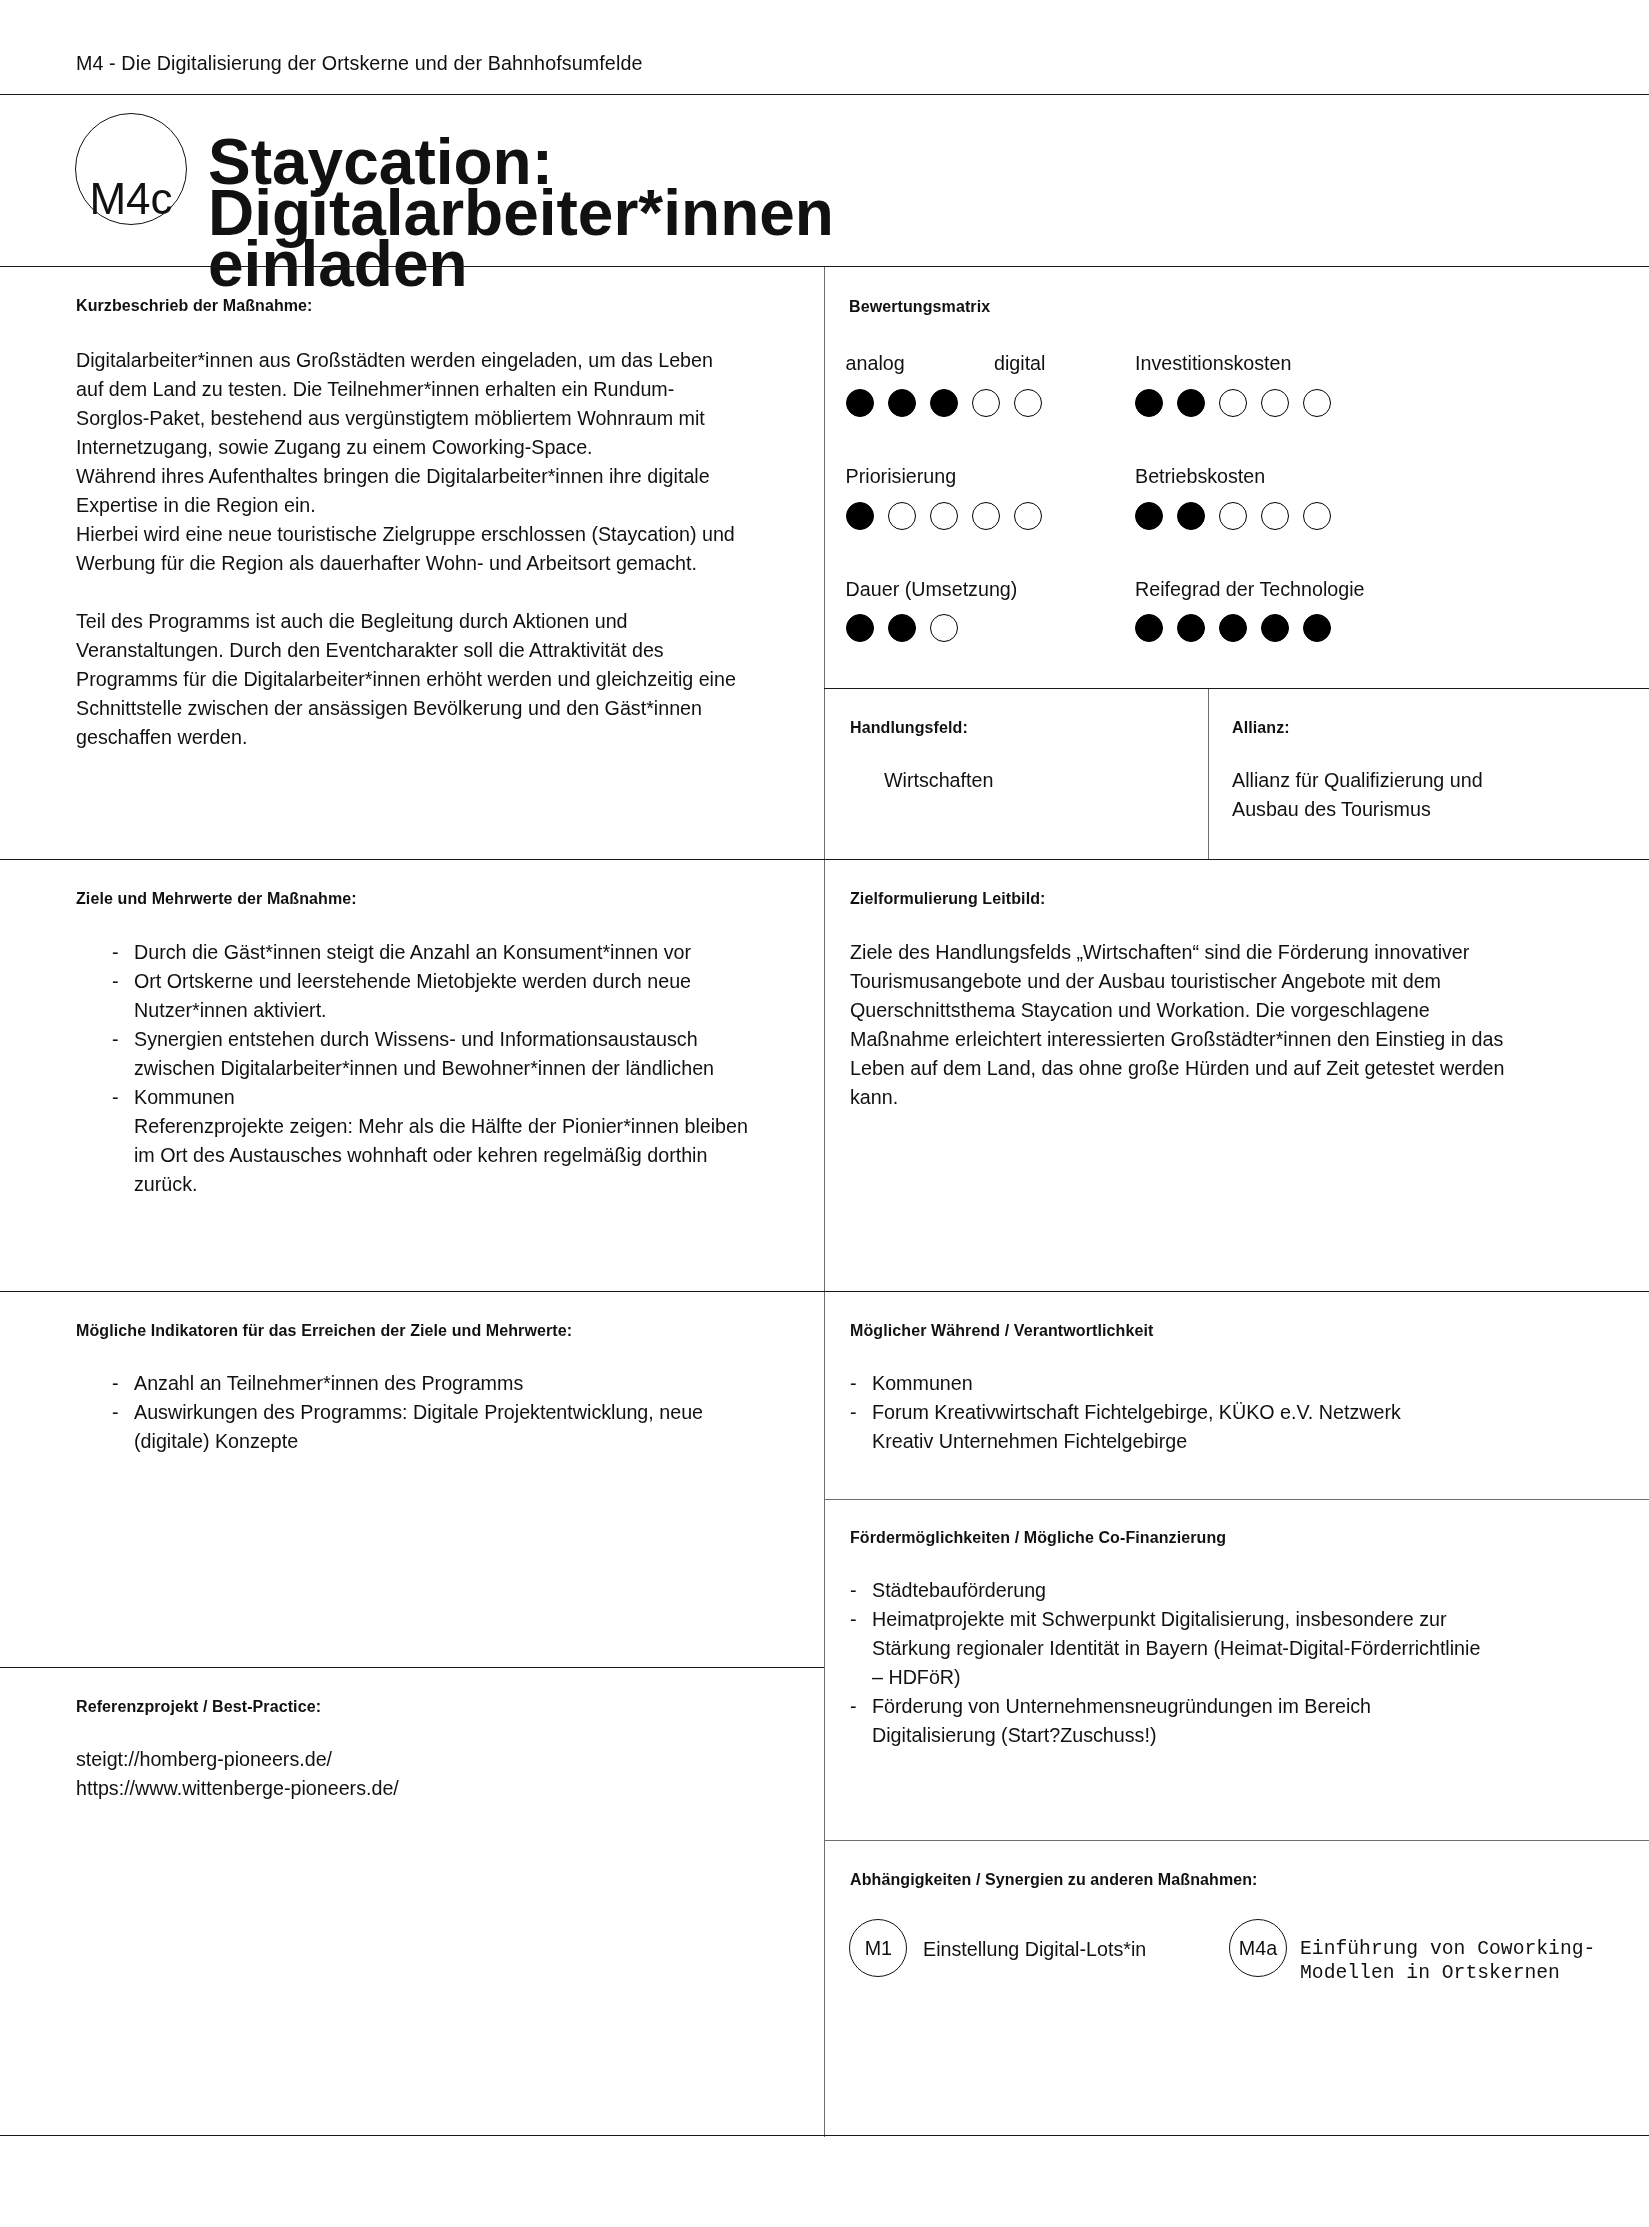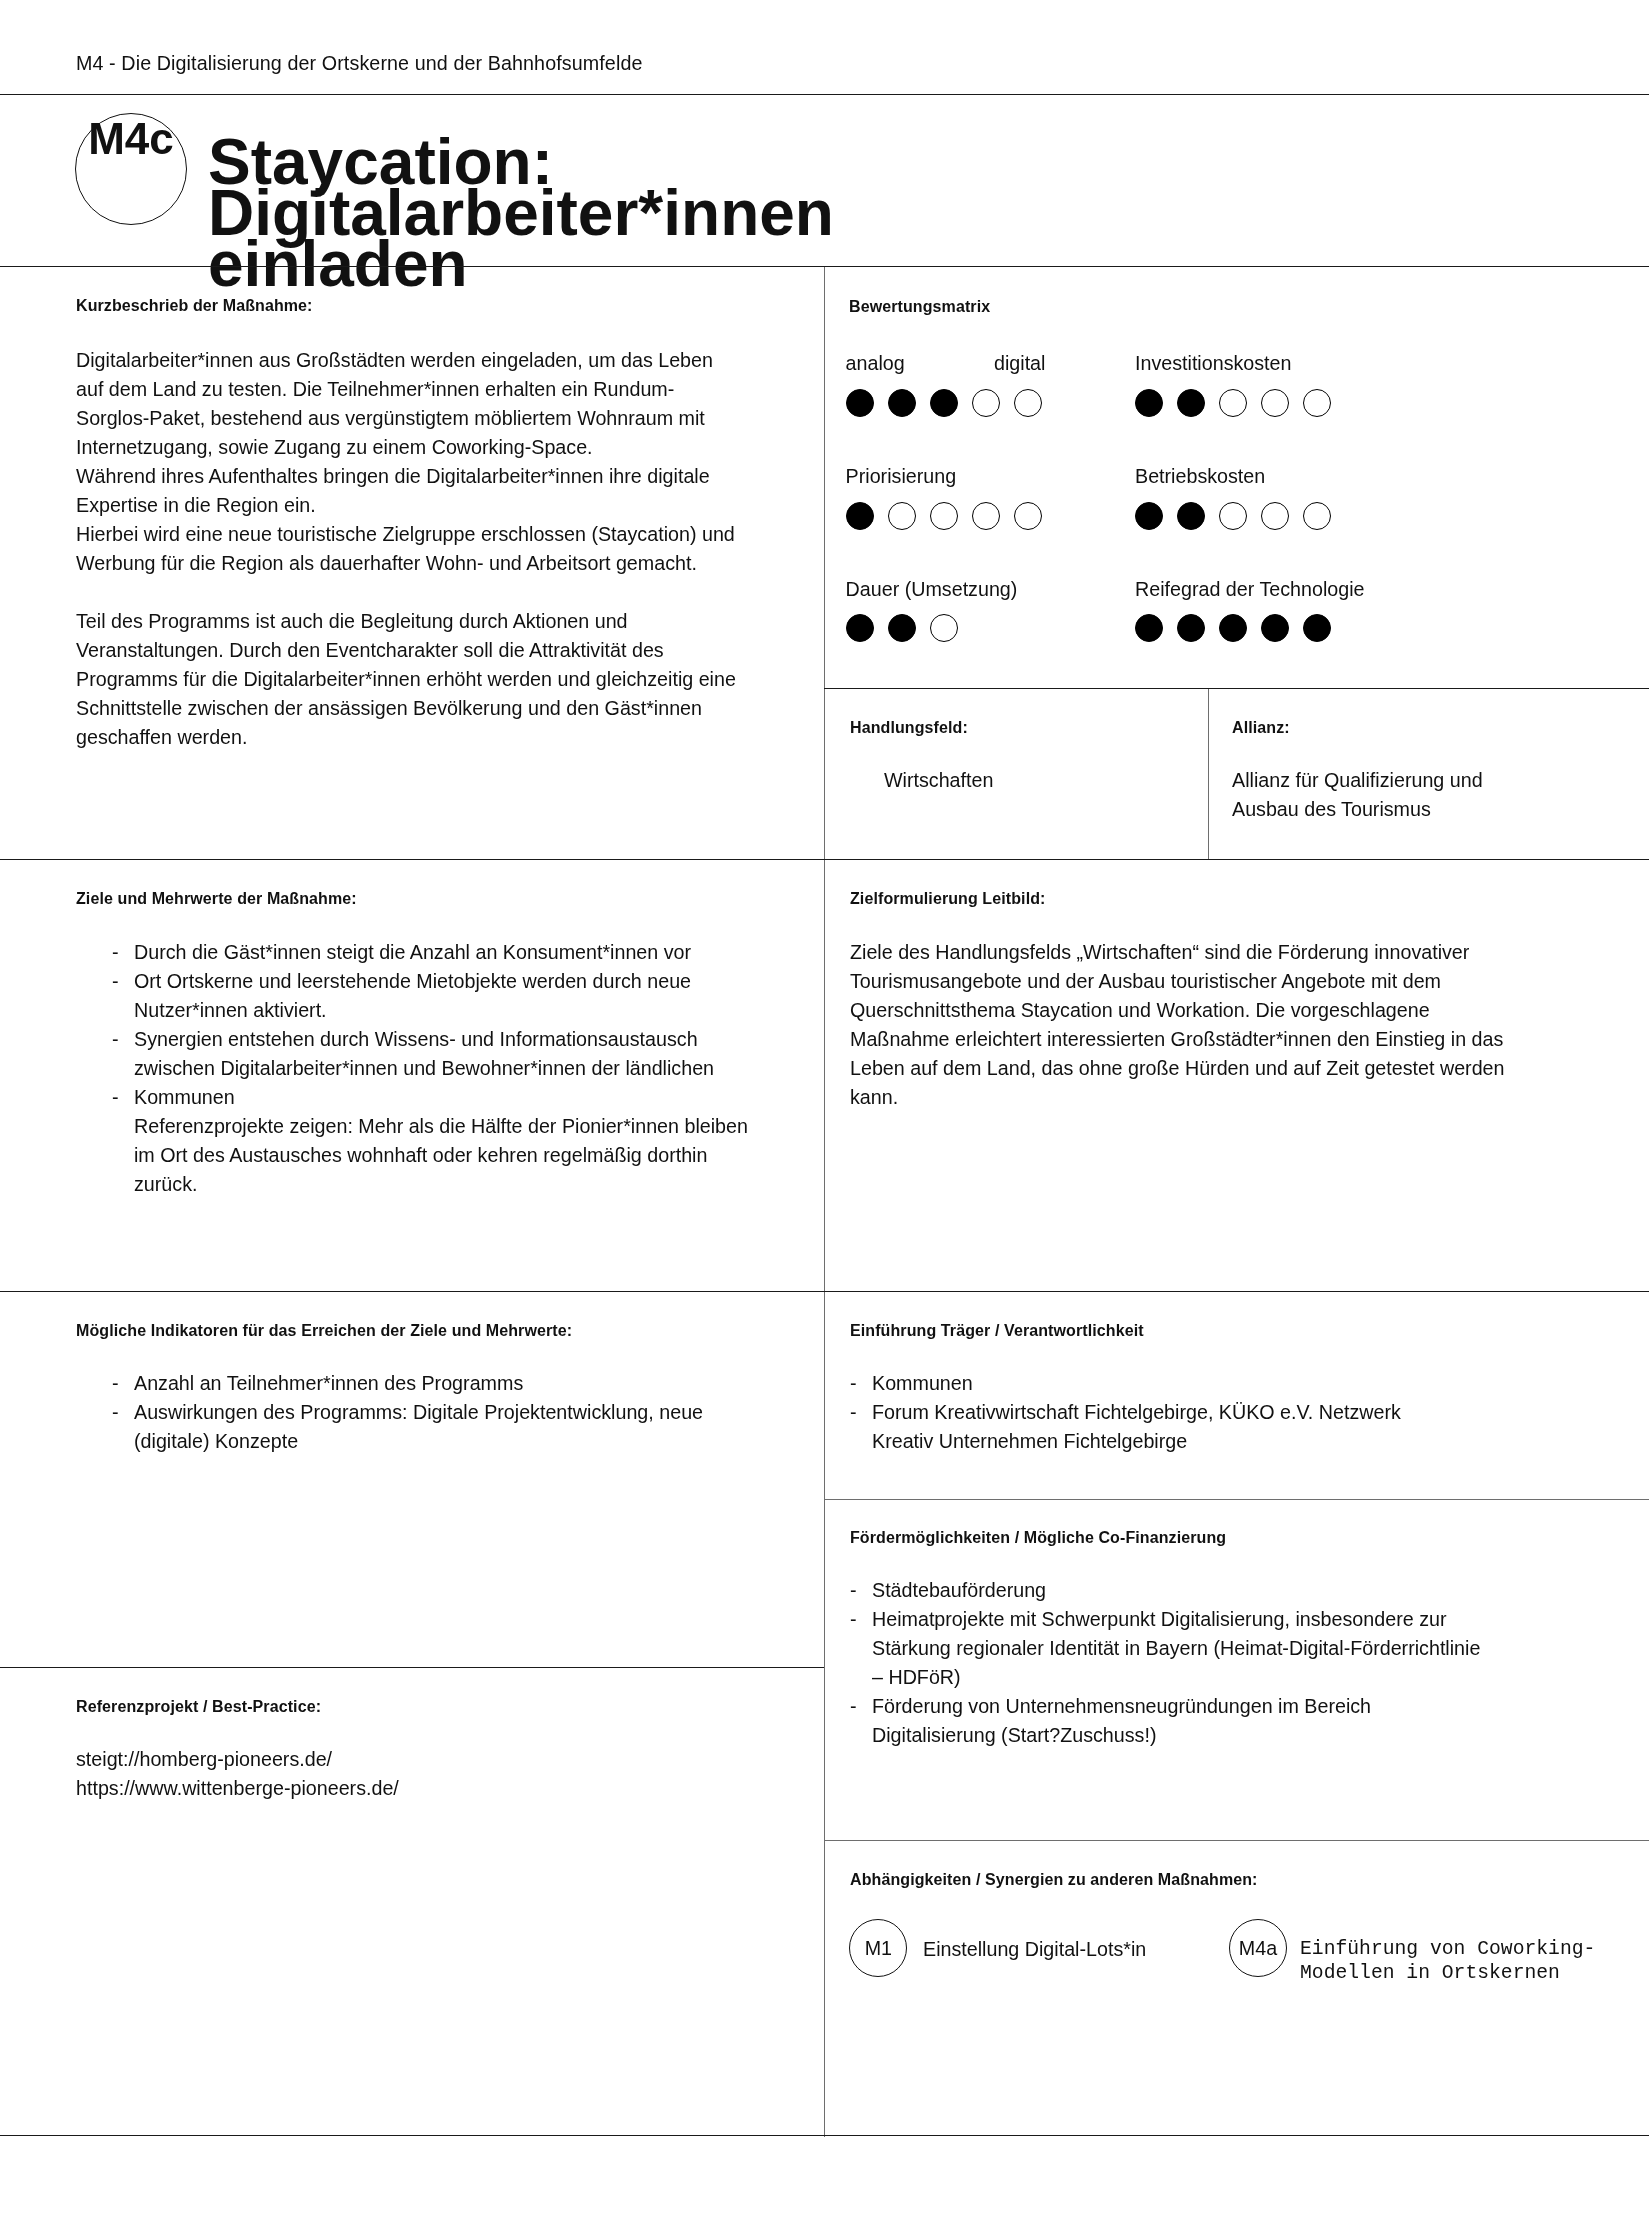--- a/index.html
+++ b/index.html
@@ -4,21 +4,21 @@
 <style>
   html, body { margin: 0; padding: 0; background: #ffffff; }
   body { width: 1650px; height: 2227px; position: relative; overflow: hidden;
          font-family: "Liberation Sans", "DejaVu Sans", sans-serif; color: #111111; }
   .abs { position: absolute; }
   .hline { position: absolute; height: 0; border-top: 1.9px solid #1a1a1a; }
   .hline.thin { border-top: 1.3px solid #6e6e6e; }
   .vline { position: absolute; width: 0; border-left: 1.3px solid #6e6e6e; }
   .running-head { left: 76px; top: 52px; font-size: 19.7px; letter-spacing: 0.1px; }
   .badge-lg { left: 75px; top: 113px; width: 110px; height: 110px; border: 1.6px solid #111; border-radius: 50%;
-              display: flex; align-items: flex-start; justify-content: center; font-size: 44px; font-weight: 700; }
+              display: flex; align-items: flex-end; justify-content: center; font-size: 44px; font-weight: 400; }
   .title { left: 208px; top: 137px; width: 825px; font-size: 64px; font-weight: 700; line-height: 51px; }
   .heading { font-size: 16px; font-weight: 700; line-height: 25.4px; letter-spacing: 0.1px; }
   .body { font-size: 19.7px; line-height: 29px; }
   .para { white-space: pre-line; }
   ul.dash { list-style: none; margin: 0; padding: 0; }
   ul.dash li { position: relative; padding-left: 22px; white-space: pre-line; }
   ul.dash li::before { content: "-"; position: absolute; left: 0; top: 0; }
   .matrix-label { font-size: 19.7px; line-height: 25.4px; position: absolute; }
   .dots { position: absolute; display: flex; gap: 14px; }
   .dot { width: 28px; height: 28px; border-radius: 50%; border: 1.6px solid #000; box-sizing: border-box; }
@@ -166,21 +166,21 @@
 <section class="abs" style="left:76px; top:1318px; width:737px;">
   <div class="heading">Mögliche Indikatoren für das Erreichen der Ziele und Mehrwerte:</div>
   <ul class="dash body" style="margin-top:25.4px; margin-left:36px;">
     <li>Anzahl an Teilnehmer*innen des Programms</li>
     <li>Auswirkungen des Programms: Digitale Projektentwicklung, neue
 (digitale) Konzepte</li>
   </ul>
 </section>
 
 <section class="abs" style="left:850px; top:1318px; width:787px;">
-  <div class="heading">Einführung Träger / Verantwortlichkeit</div>
+  <div class="heading">Möglicher Während / Verantwortlichkeit</div>
   <ul class="dash body" style="margin-top:25.4px;">
     <li>Kommunen</li>
     <li>Forum Kreativwirtschaft Fichtelgebirge, KÜKO e.V. Netzwerk
 Kreativ Unternehmen Fichtelgebirge</li>
   </ul>
 </section>
 
 <section class="abs" style="left:850px; top:1525px; width:787px;">
   <div class="heading">Fördermöglichkeiten / Mögliche Co-Finanzierung</div>
   <ul class="dash body" style="margin-top:25.4px;">

